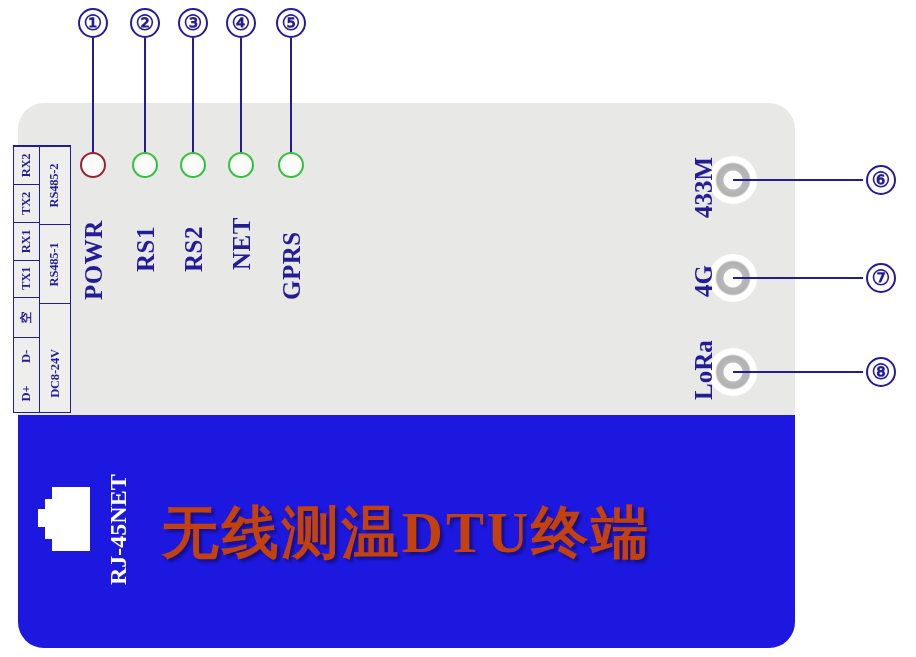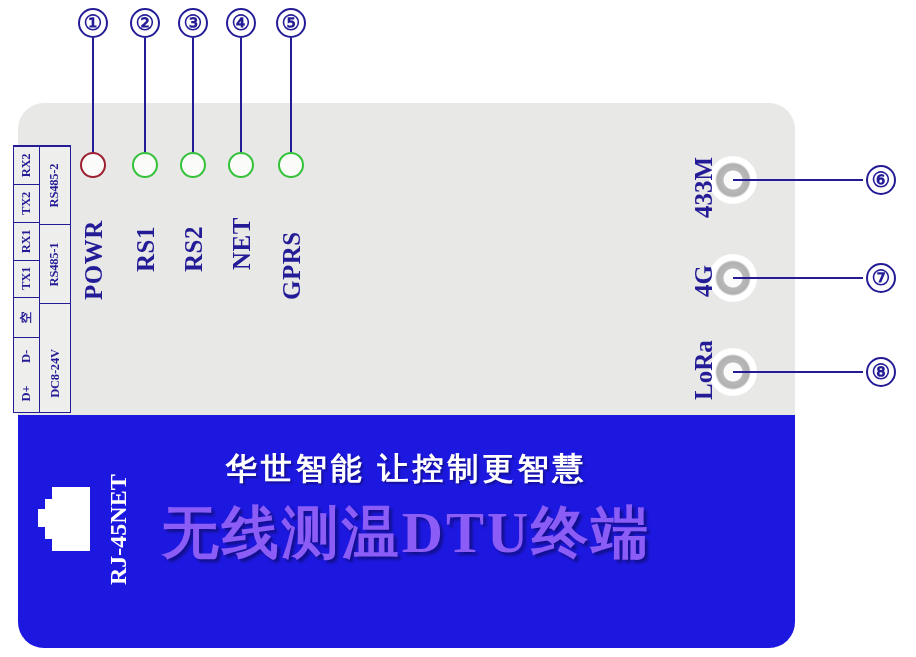--- a/index.html
+++ b/index.html
@@ -196,21 +196,21 @@
     letter-spacing: 4px;
     font-family: "Liberation Serif", serif;
     text-shadow: 2px 2px 2px rgba(0,0,0,0.33);
   }
   .product-title {
     position: absolute;
     left: 18px;
     top: 495px;
     width: 777px;
     text-align: center;
-    color: #8b5cf6;
+    color: #c2410c;
     font-size: 57px;
     font-weight: bold;
     letter-spacing: 3px;
     font-family: "Liberation Serif", serif;
     text-shadow: 3px 3px 3px rgba(0,0,0,0.36);
   }
 </style>
 </head>
 <body>
 
@@ -295,16 +295,15 @@
   <div class="ant-port" style="left:709px; top:348px;"></div>
   <div class="ant-label" style="left:690px; top:400px;">LoRa</div>
   <div class="leader-h" style="left:733px; top:371px; width:130px;"></div>
   <div class="callout" style="left:866px; top:357px;">⑧</div>
 
   <svg class="rj45-icon" viewBox="0 0 52 64">
     <path d="M14 0 H52 V64 H14 V52 H7 V40 H0 V22 H7 V12 H14 Z" fill="#ffffff"></path>
   </svg>
   <div class="rj45-label" style="left:105px; top:585px;">RJ-45NET</div>
 
-  <div class="slogan">华世智能 让控制更智慧</div>
   <div class="product-title">无线测温DTU终端</div>
 
 </div>
 
 </body></html>

